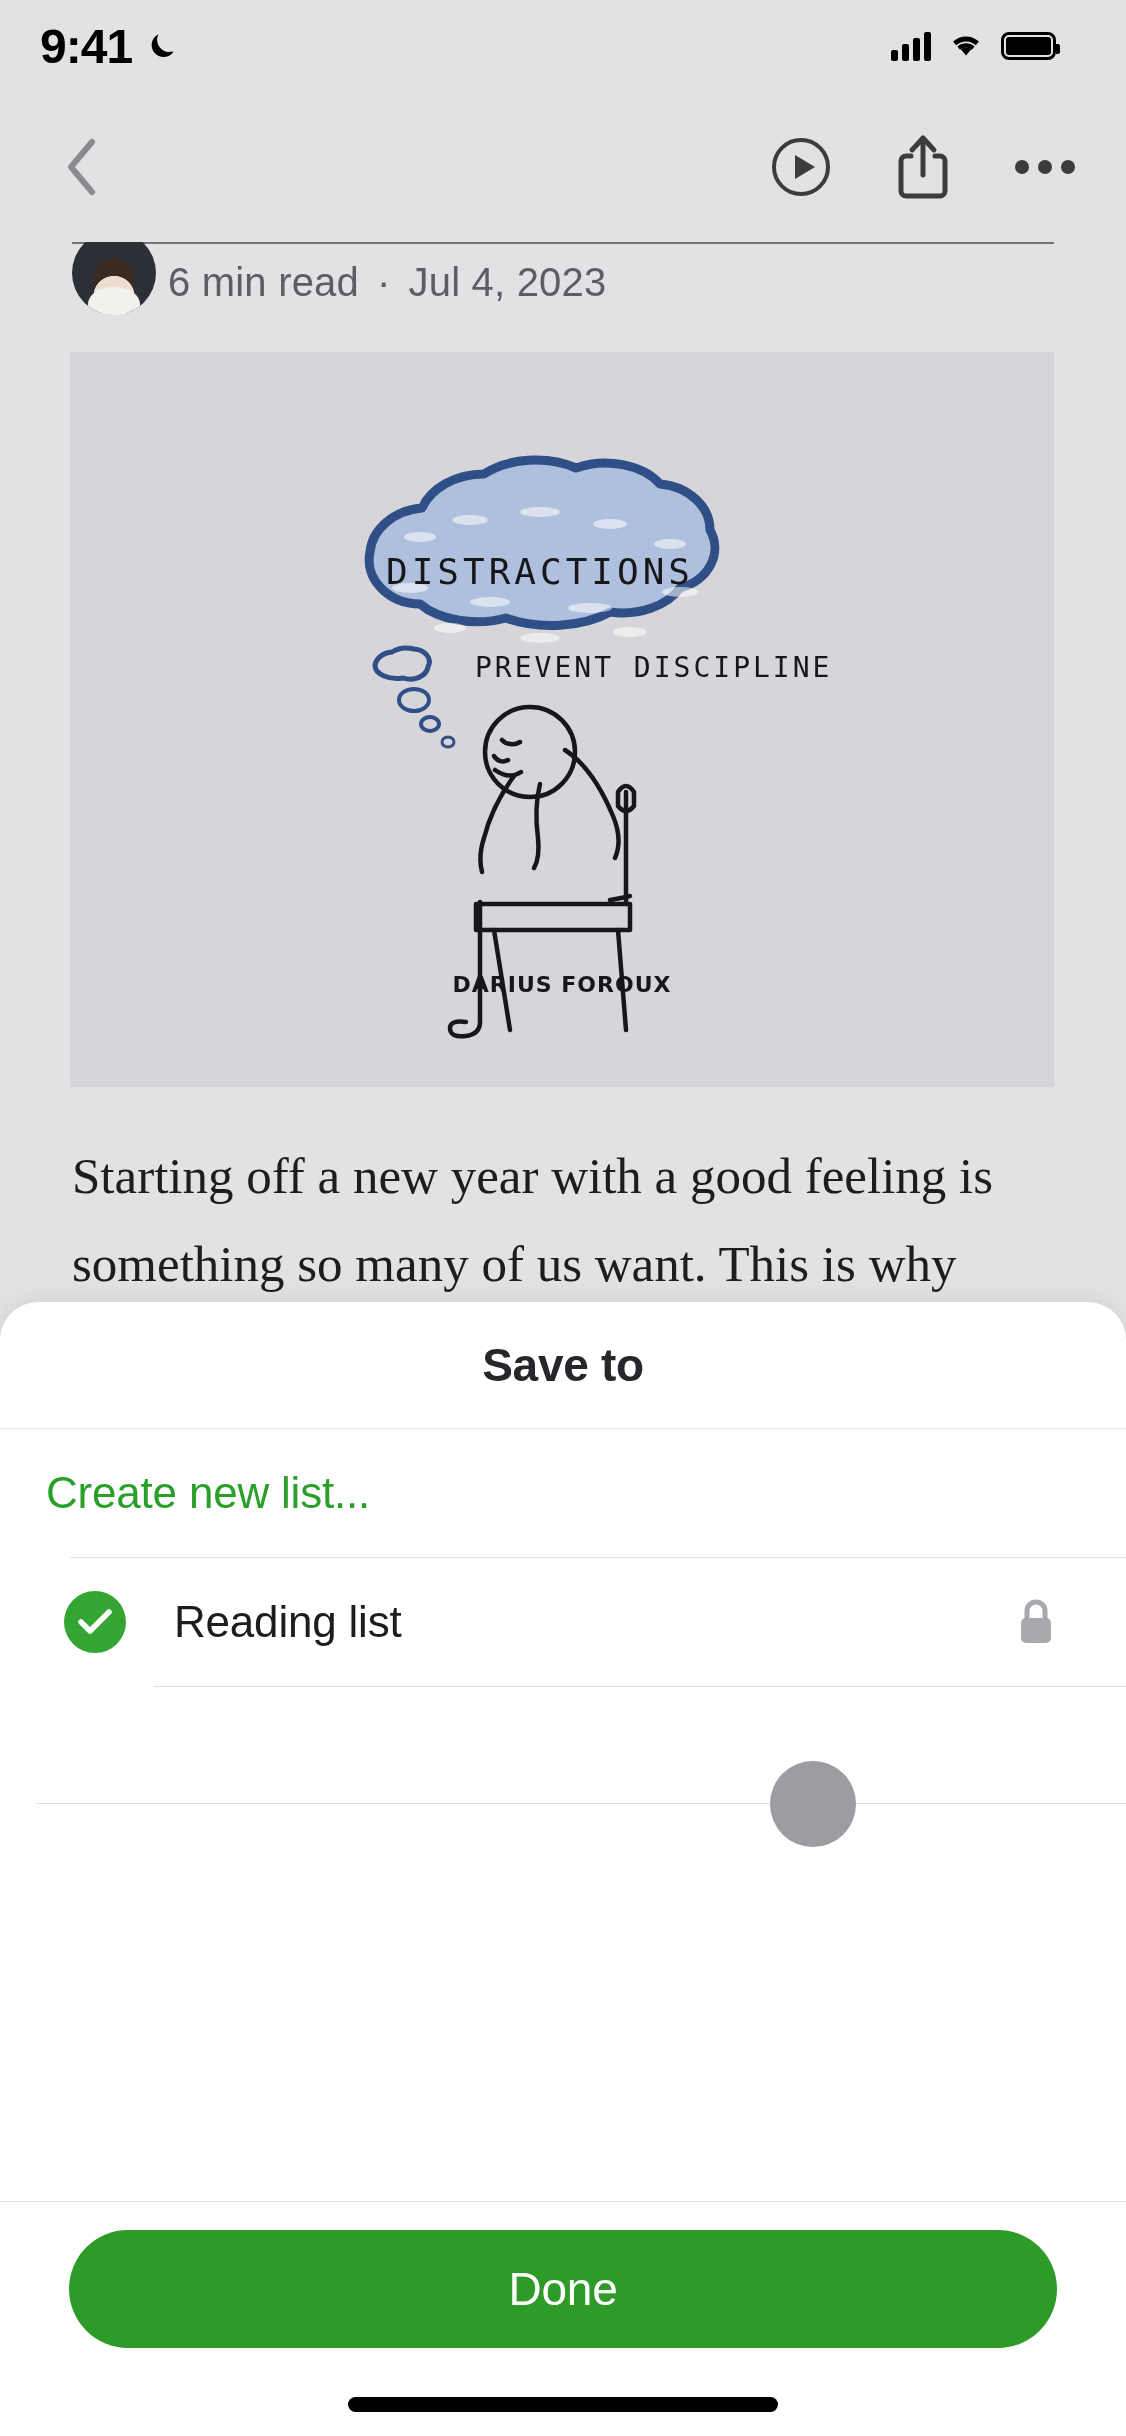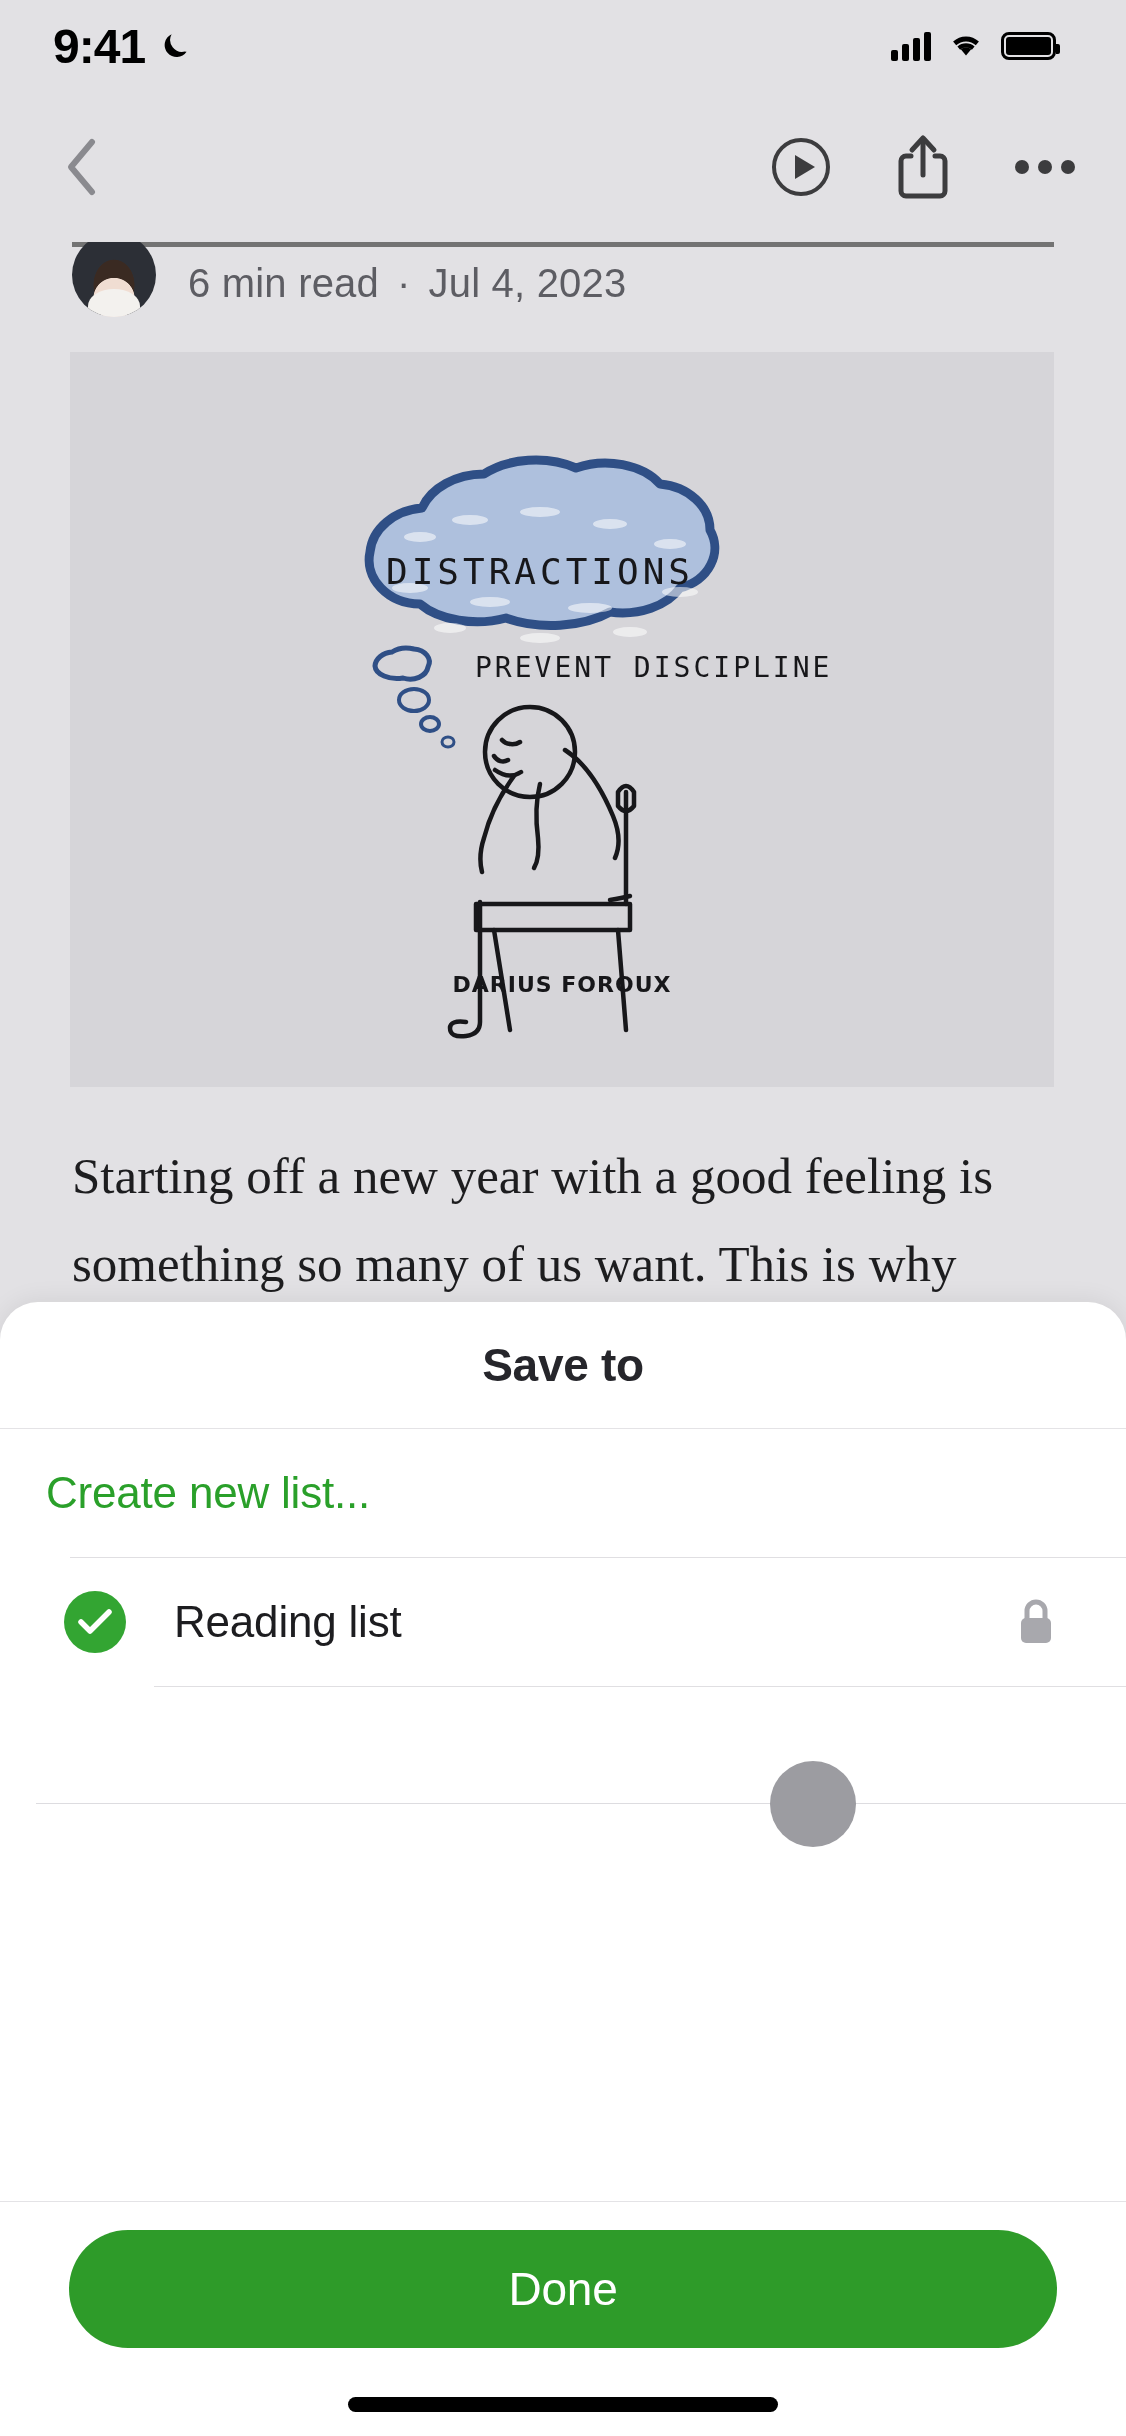--- a/index.html
+++ b/index.html
@@ -13,21 +13,21 @@
     position:relative;
     width:1126px; height:2436px;
     background:#e2e1e4;
     overflow:hidden;
   }
 
   
   #status-bar {
     position:absolute; top:0; left:0; width:1126px; height:92px;
     display:flex; align-items:center; justify-content:space-between;
-    padding:0 70px 0 53px;
+    padding:0 70px 0 40px;
   }
   #status-left { display:flex; align-items:center; gap:14px; }
   #clock { font-size:48px; font-weight:600; color:#000; letter-spacing:-1px; }
   #moon-icon { width:34px; height:34px; position:relative; }
   #moon-icon svg { display:block; }
   #status-right { display:flex; align-items:center; gap:16px; }
   .bars { display:flex; align-items:flex-end; gap:4px; height:30px; }
   .bars i { display:block; width:7px; background:#000; border-radius:2px; }
   .bars i:nth-child(1){ height:11px; }
   .bars i:nth-child(2){ height:17px; }
@@ -60,22 +60,22 @@
   #more-icon { display:flex; gap:9px; align-items:center; }
   #more-icon span { width:14px; height:14px; border-radius:50%; background:#3c3c3e; display:block; }
 
   
   #article {
     position:absolute; top:242px; left:0; width:1126px; height:1243px;
     background:#e2e1e4; overflow:hidden;
   }
   #byline {
     position:absolute; top:0px; left:72px; right:72px; height:78px;
-    display:flex; align-items:center; gap:32px;
-    border-top:5px solid #737373;
+    display:flex; align-items:center; gap:12px;
+    border-top:2px solid #737373;
   }
   #avatar {
     width:84px; height:84px; border-radius:50%;
     margin-top:-18px;
     background:
       radial-gradient(circle at 50% 78%, #f0ddd2 0 26%, rgba(240,221,210,0) 27%),
       radial-gradient(ellipse at 50% 62%, #3a2a22 0 34%, rgba(58,42,34,0) 35%),
       linear-gradient(#2c2f36, #2c2f36);
     position:relative; overflow:hidden; flex:0 0 auto;
   }

